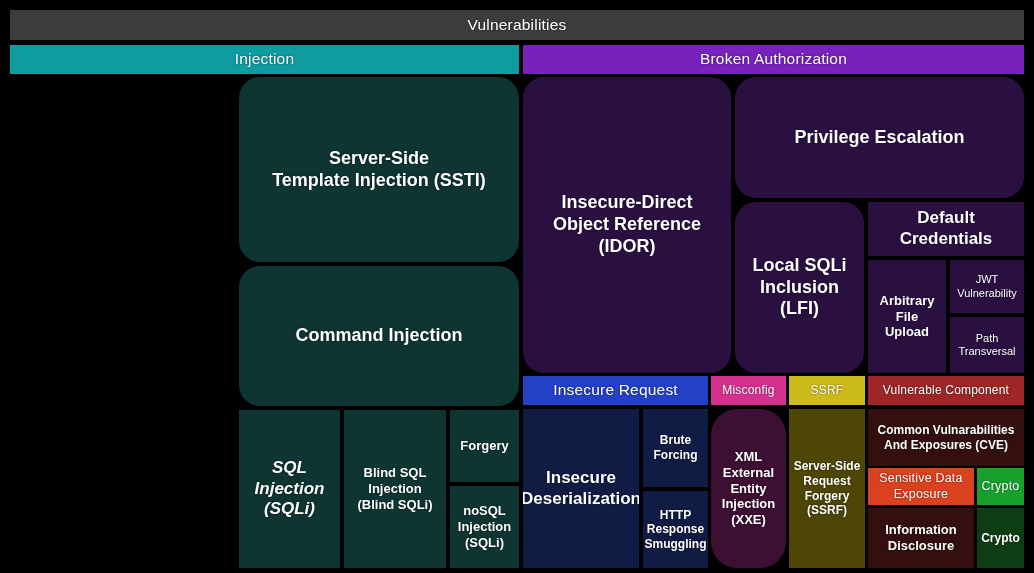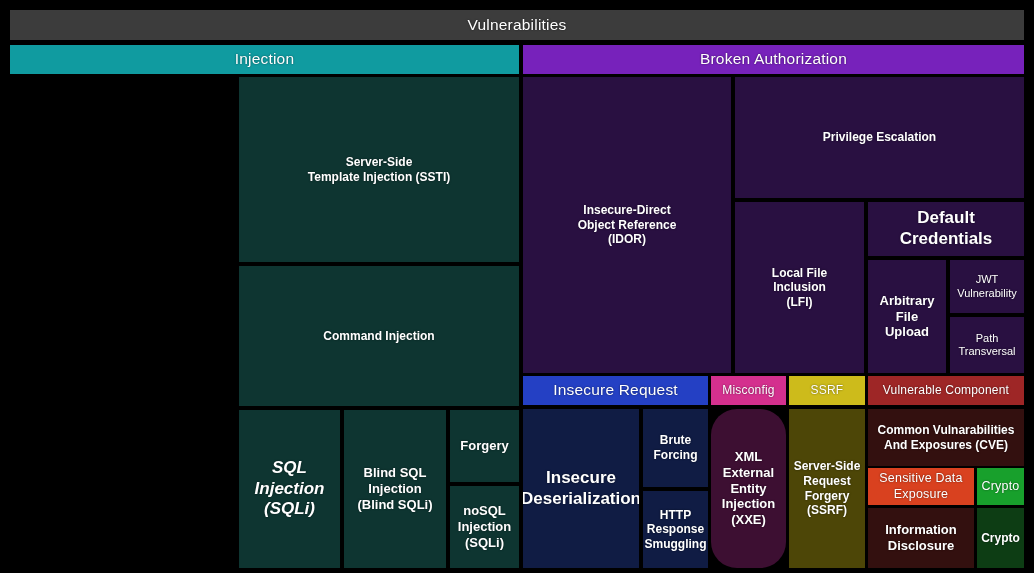--- a/index.html
+++ b/index.html
@@ -57,21 +57,21 @@
   .group-header.small {
     font-size: 12px;
   }
 
   .group-header.tiny {
     font-size: 12.5px;
   }
 
   
   .leaf { font-weight: 700; }
-  .fs-15 { font-size: 12px; }
+  .fs-15 { font-size: 18px; border-radius: 21px; }
   .fs-14 { font-size: 17px; }
   .fs-13 { font-size: 13px; }
   .fs-12 { font-size: 12px; }
   .fs-11 { font-size: 11px; }
 
   .leaf-thin { font-weight: 400; }
 </style>
 </head>
 <body>
 
@@ -125,21 +125,21 @@
     <span class="cell-label">Insecure-Direct
 Object Reference
 (IDOR)</span>
   </div>
 
   <div class="cell leaf fs-15" style="left:735px; top:77px; width:289px; height:121px; background:#291041;">
     <span class="cell-label">Privilege Escalation</span>
   </div>
 
   <div class="cell leaf fs-15" style="left:735px; top:202px; width:129px; height:171px; background:#291041;">
-    <span class="cell-label">Local File
+    <span class="cell-label">Local SQLi
 Inclusion
 (LFI)</span>
   </div>
 
   <div class="cell leaf fs-14" style="left:868px; top:202px; width:156px; height:54px; background:#291041;">
     <span class="cell-label">Default Credentials</span>
   </div>
 
   <div class="cell leaf fs-13" style="left:868px; top:260px; width:78px; height:113px; background:#291041;">
     <span class="cell-label">Arbitrary

